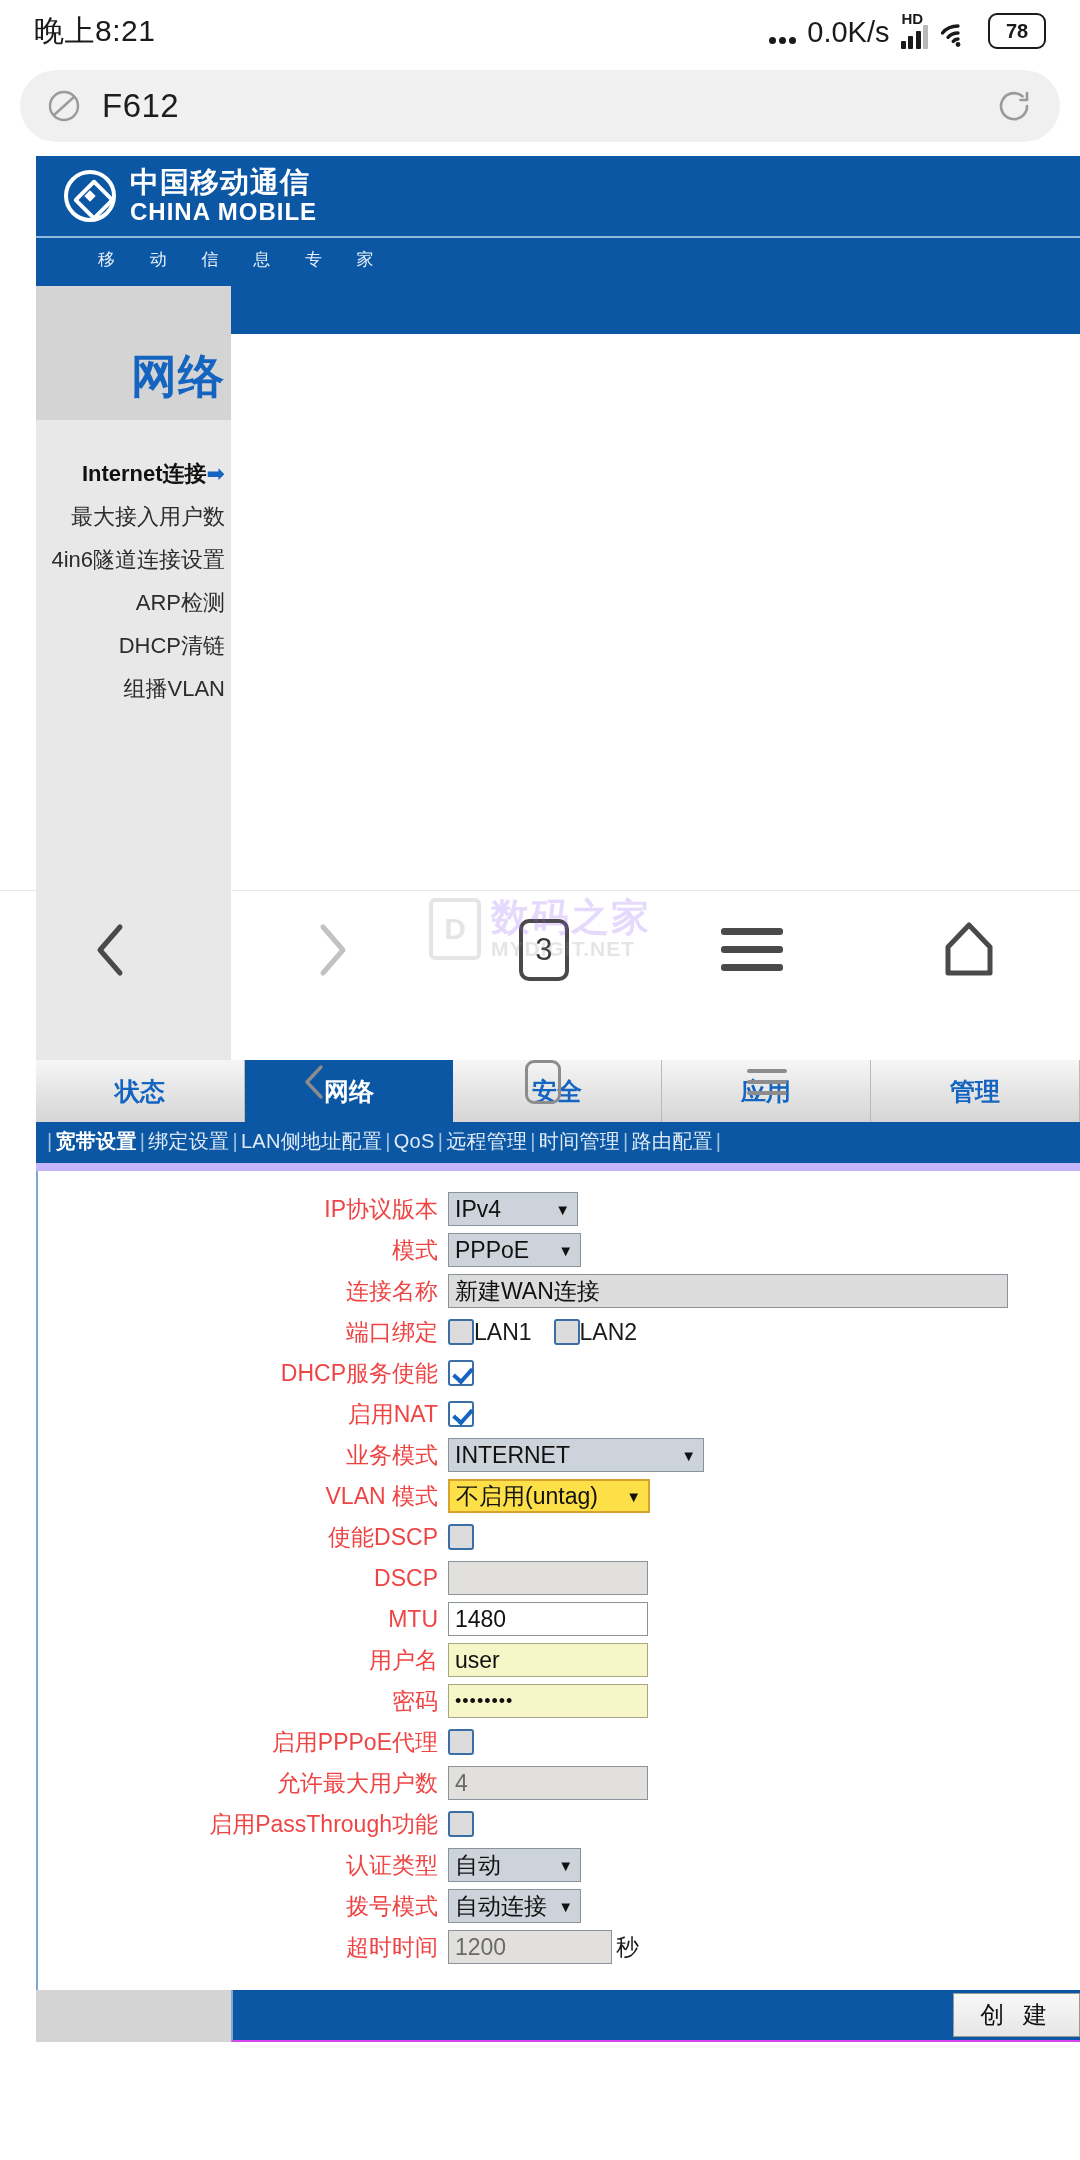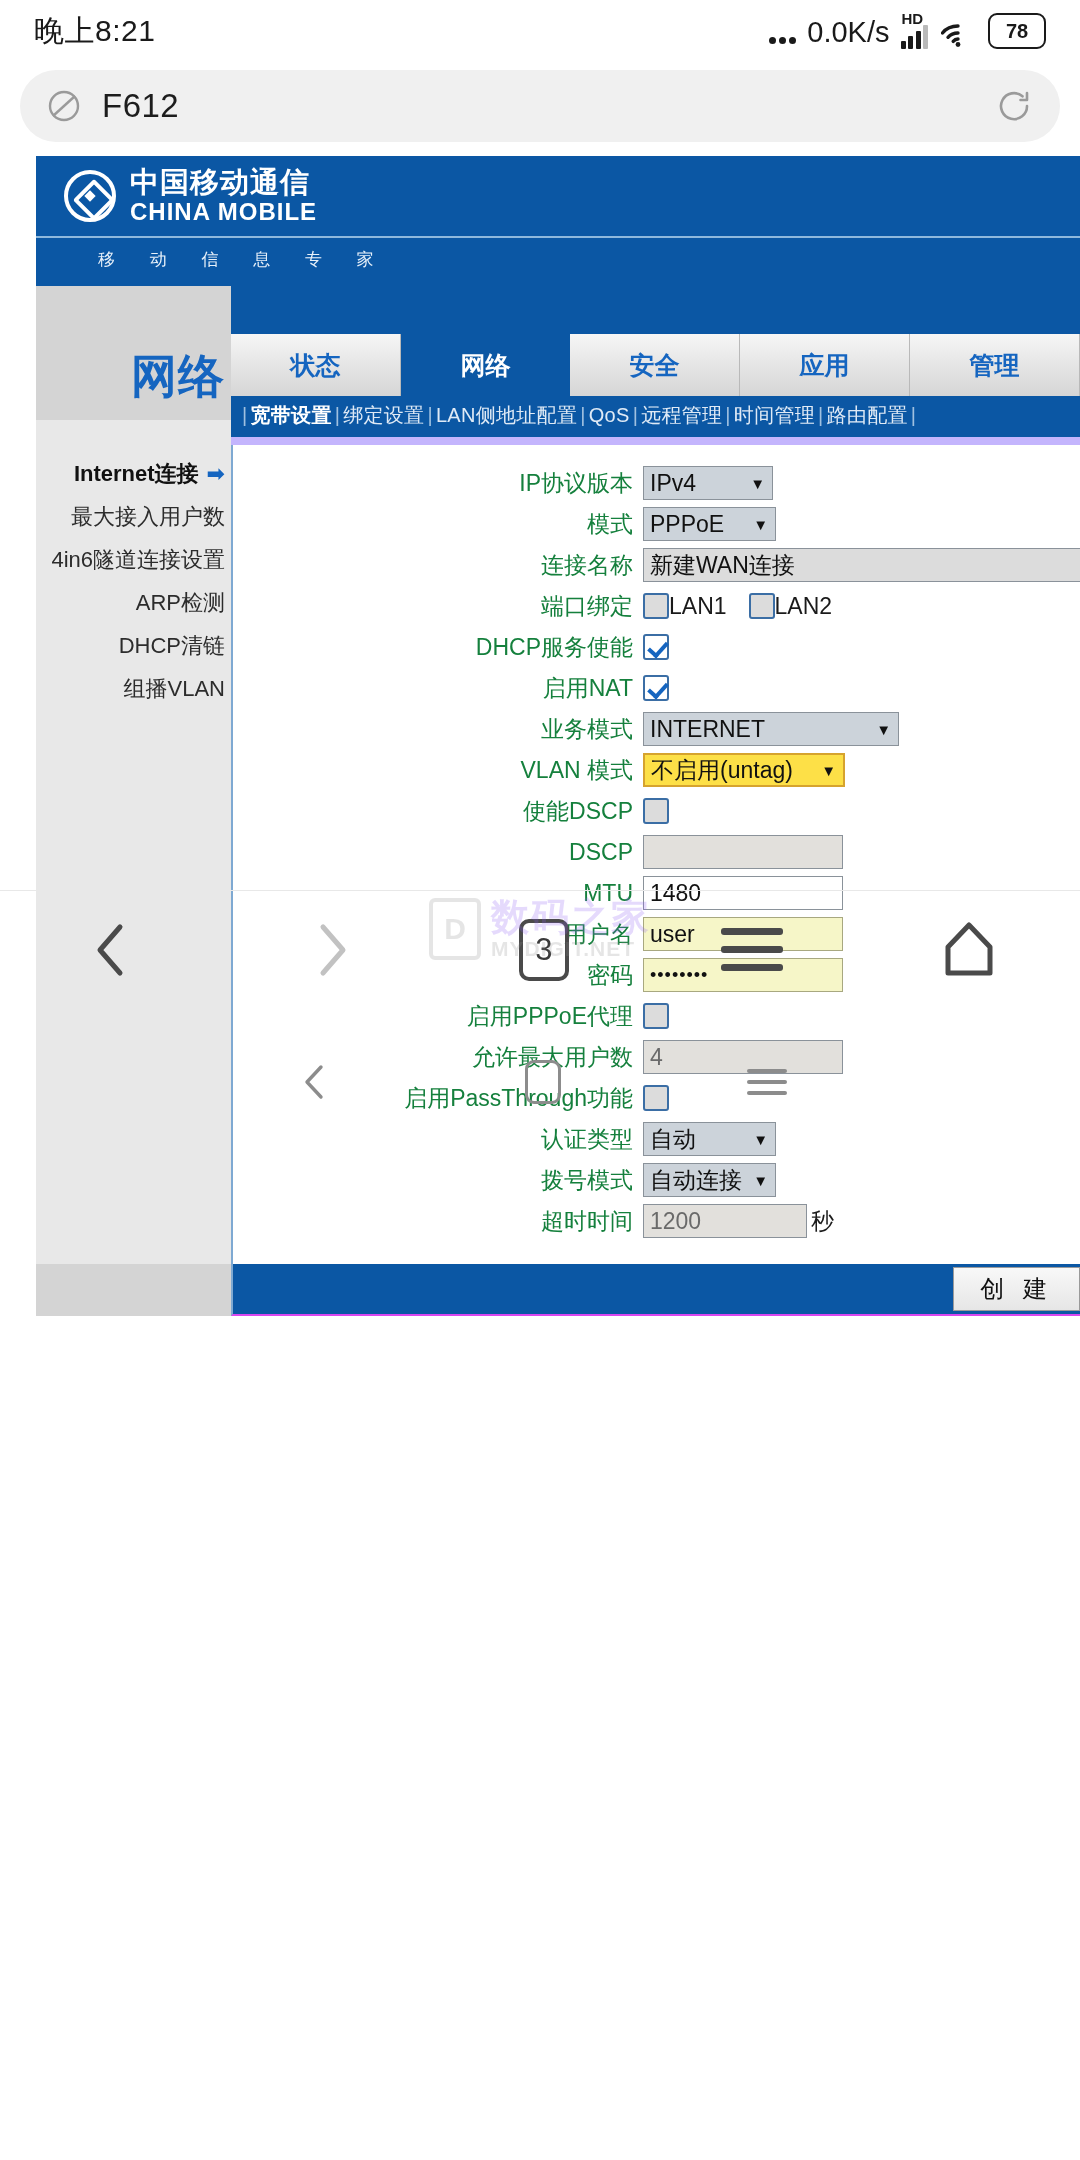--- a/index.html
+++ b/index.html
@@ -79,34 +79,34 @@
   .brand-band { background: #0b57a4; height: 48px; position: relative; }
   .brand-band .brand-slogan {
     position: absolute; left: 62px; top: 10px; bottom: auto;
     color: #e8f1fa; font-size: 17px; letter-spacing: 15px;
   }
 
   .midrow { display: flex; height: 48px; }
   .midrow .left { width: 195px; background: #d4d4d4; }
   .midrow .right { flex: 1; background: #0b57a4; }
 
-  .body-row { display: flex; }
+  .body-row { display: flex; flex-direction: column; }
 
   
   .sidebar { width: 195px; background: #e8e8e8; flex: none; }
   .sidebar-title {
     background: #d4d4d4; height: 86px;
     display: flex; align-items: center; justify-content: flex-end;
     padding-right: 6px;
     color: #1565c0; font-size: 46px; font-weight: 700; letter-spacing: 1px;
   }
   .sidebar-menu { padding: 32px 0 0 0; background: #e8e8e8; min-height: 640px; }
   .menu-item {
     display: flex; align-items: center; justify-content: flex-end;
-    gap: 8px; padding: 0 6px 0 6px; height: 43px;
+    gap: 0; padding: 0 6px 0 6px; height: 43px;
     font-size: 22px; color: #2c2c2c; white-space: nowrap;
   }
   .menu-item.active { font-weight: 700; color: #111; }
   .menu-arrow { color: #1565c0; font-size: 22px; line-height: 1; }
 
   
   .content { flex: 1; min-width: 0; background: #0b57a4; }
   .tabs { display: flex; height: 62px; background: #0b57a4; }
   .tab {
     flex: 1; background: linear-gradient(#f6f6f6, #e2e2e2 60%, #d6d6d6);
@@ -123,21 +123,21 @@
   .submenu .sm-active { color: #ffffff; font-weight: 700; }
   .submenu .sep { color: #9fc0e0; padding: 0 3px; }
 
   .form-panel {
     background: #ffffff; border-left: 2px solid #7ea9d2;
     padding: 22px 0 18px 0; min-height: 700px;
   }
   .frow { display: flex; align-items: center; margin-bottom: 9px; height: 32px; }
   .flabel {
     width: 410px; text-align: right; padding-right: 10px;
-    font-size: 23px; color: #15803d; white-space: nowrap; flex: none;
+    font-size: 23px; color: #ef4444; white-space: nowrap; flex: none;
   }
   .fctrl { display: flex; align-items: center; gap: 0; }
   .selbox {
     position: relative; display: inline-flex; align-items: center;
     background: #ccd3da; border: 1px solid #8a929a; height: 34px;
     font-size: 23px; color: #111; padding: 0 30px 0 6px;
   }
   .selbox.wide { width: 256px; }
   .selbox.w200 { width: 130px; }
   .selbox.w210 { width: 133px; }

